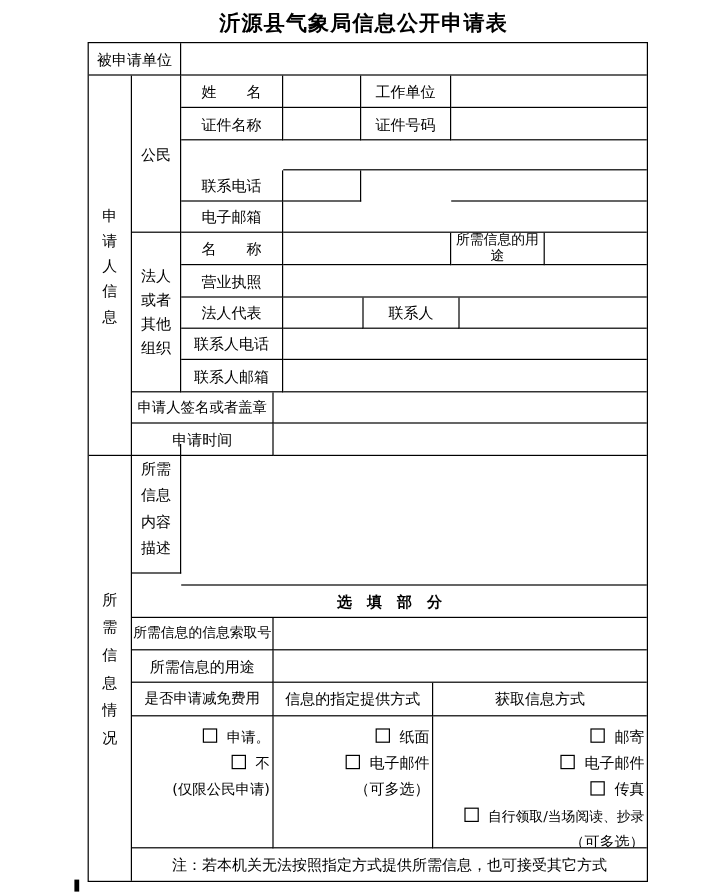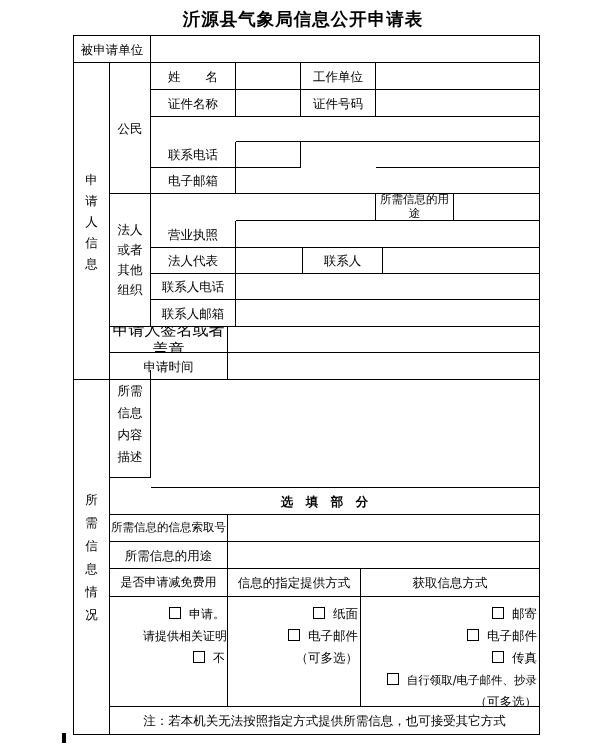--- a/index.html
+++ b/index.html
@@ -68,39 +68,40 @@
   <div class="cell" style="left:162px;top:106px;width:65px;height:26px;"></div>
   <div class="cell nr" style="left:302px;top:106px;width:163px;height:26px;"></div>
 
   <div class="cell" style="left:77px;top:132px;width:85px;height:26px;">电子邮箱</div>
   <div class="cell nr" style="left:162px;top:132px;width:303px;height:26px;"></div>
 
   <div class="cell" style="left:36px;top:158px;width:41px;height:133px;">
     <span class="vtxt" style="width:27px;line-height:20px;">法人或者其他组织</span>
   </div>
 
+  <div class="cell" style="left:77px;top:158px;width:85px;height:27px;">名　　称</div>
   <div class="cell" style="left:162px;top:158px;width:140px;height:27px;"></div>
   <div class="cell small" style="left:302px;top:158px;width:78px;height:27px;">所需信息的用途</div>
   <div class="cell nr" style="left:380px;top:158px;width:85px;height:27px;"></div>
 
   <div class="cell" style="left:77px;top:185px;width:85px;height:27px;">营业执照</div>
   <div class="cell nr" style="left:162px;top:185px;width:303px;height:27px;"></div>
 
   <div class="cell" style="left:77px;top:212px;width:85px;height:26px;">法人代表</div>
   <div class="cell" style="left:162px;top:212px;width:67px;height:26px;"></div>
   <div class="cell" style="left:229px;top:212px;width:80px;height:26px;">联系人</div>
   <div class="cell nr" style="left:309px;top:212px;width:156px;height:26px;"></div>
 
   <div class="cell" style="left:77px;top:238px;width:85px;height:26px;">联系人电话</div>
   <div class="cell nr" style="left:162px;top:238px;width:303px;height:26px;"></div>
 
   <div class="cell" style="left:77px;top:264px;width:85px;height:27px;">联系人邮箱</div>
   <div class="cell nr" style="left:162px;top:264px;width:303px;height:27px;"></div>
 
-  <div class="cell" style="left:36px;top:291px;width:118px;height:26px;font-size:16px;">申请人签名或者盖章</div>
+  <div class="cell" style="left:36px;top:291px;width:118px;height:26px;font-size:12px;">申请人签名或者盖章</div>
   <div class="cell nr" style="left:154px;top:291px;width:311px;height:26px;"></div>
 
   <div class="cell" style="left:36px;top:317px;width:118px;height:27px;">申请时间</div>
   <div class="cell nr" style="left:154px;top:317px;width:311px;height:27px;"></div>
 
   <div class="cell nb" style="left:0;top:344px;width:36px;height:354px;">
     <span class="vtxt" style="width:14px;line-height:23px;">所需信息情况</span>
   </div>
 
   <div class="cell" style="left:36px;top:334px;width:41px;height:108px;justify-content:center;">
@@ -115,33 +116,33 @@
 
   <div class="cell" style="left:36px;top:506px;width:118px;height:27px;">所需信息的用途</div>
   <div class="cell nr" style="left:154px;top:506px;width:311px;height:27px;"></div>
 
   <div class="cell" style="left:36px;top:533px;width:118px;height:28px;font-size:12px;">是否申请减免费用</div>
   <div class="cell" style="left:154px;top:533px;width:133px;height:28px;">信息的指定提供方式</div>
   <div class="cell nr" style="left:287px;top:533px;width:178px;height:28px;text-align:center;">获取信息方式</div>
 
   <div class="cell cbcell" style="left:36px;top:561px;width:118px;height:110px;font-size:12px;">
     <div class="cbline"><span class="cb"></span><span>申请。</span></div>
-    <div class="cbline indent">请提供相关证明</div>
     <div class="cbline"><span class="cb"></span><span>不</span></div>
+    <div class="cbline" style="margin-left:-4px;">(仅限公民申请)</div>
   </div>
   <div class="cell cbcell" style="left:154px;top:561px;width:133px;height:110px;">
     <div class="cbline"><span class="cb"></span><span>纸面</span></div>
     <div class="cbline"><span class="cb"></span><span>电子邮件</span></div>
     <div class="cbline" style="margin-left:-4px;">（可多选）</div>
   </div>
   <div class="cell cbcell nr" style="left:287px;top:561px;width:178px;height:110px;">
     <div class="cbline"><span class="cb"></span><span>邮寄</span></div>
     <div class="cbline"><span class="cb"></span><span>电子邮件</span></div>
     <div class="cbline"><span class="cb"></span><span>传真</span></div>
-    <div class="cbline small"><span class="cb"></span><span>自行领取/电子邮件、抄录</span></div>
+    <div class="cbline small"><span class="cb"></span><span>自行领取/当场阅读、抄录</span></div>
     <div class="cbline" style="margin-left:-4px;">（可多选）</div>
   </div>
 
   <div class="cell nr nb" style="left:36px;top:671px;width:429px;height:27px;">注：若本机关无法按照指定方式提供所需信息，也可接受其它方式</div>
 
 </div>
 
 <div class="cursor-mark"></div>
 
 </body></html>

